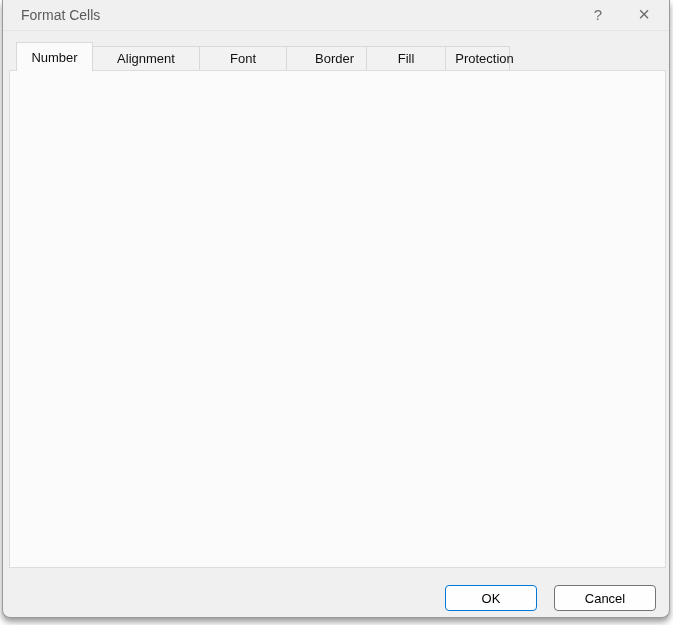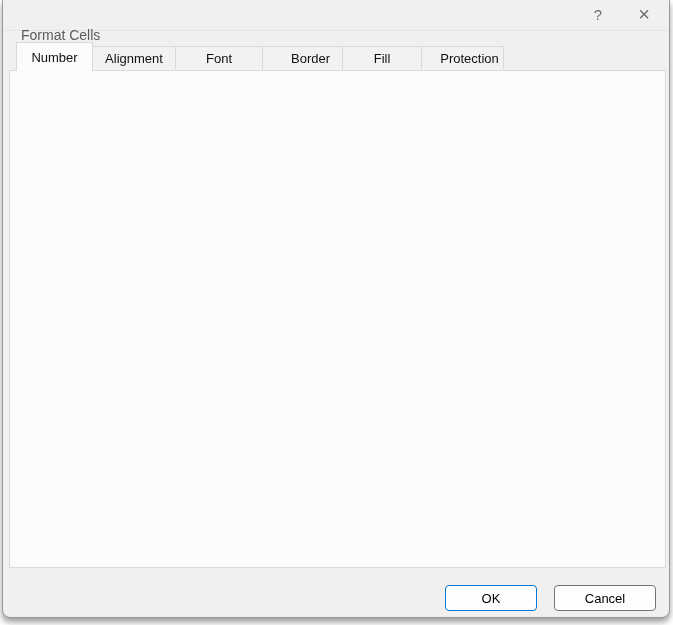--- a/index.html
+++ b/index.html
@@ -7,38 +7,38 @@
               font-family:"Liberation Sans", sans-serif; color:#1a1a1a; }
 
   .dialog { position:absolute; left:2px; top:0; width:668px; height:618px;
             background:#f0f0f0; border:1px solid #9a9a9a; border-top:none;
             border-radius:0 0 8px 8px;
             box-shadow:0 4px 6px rgba(0,0,0,.4); }
 
   
   .titlebar { position:absolute; left:0; top:0; width:100%; height:31px;
               border-bottom:1px solid #e4e4e4; }
-  .title { position:absolute; left:18px; top:7px; font-size:14px; color:#5b5b5b;margin-top:20px; }
+  .title { position:absolute; left:18px; top:7px; font-size:14px; color:#5b5b5b; }
   .tb-btn { position:absolute; top:0; width:34px; height:31px; text-align:center;
             color:#6e6e6e; cursor:default; }
   .help-btn  { right:54px; font-size:15px; line-height:30px; }
   .close-btn { right:8px;  font-size:20px; line-height:28px; font-weight:300; }
 
   
   .tabstrip { position:absolute; left:13px; top:42px; height:29px;
               display:flex; align-items:flex-end; z-index:3; }
   .tab { height:24px; margin-bottom:1px; background:#f2f2f2;
          border:1px solid #d9d9d9; border-bottom:none; margin-left:-1px;
          display:flex; align-items:center; justify-content:center;
          font-size:13px; color:#111; }
   .tab.active { height:29px; margin-bottom:0; margin-left:0; background:#fbfbfb;
                 position:relative; z-index:4; }
-  .tab:nth-child(1){width:77px;} .tab:nth-child(2){width:84px;}
+  .tab:nth-child(1){width:77px;} .tab:nth-child(2){width:108px;}
   .tab:nth-child(3){width:88px;margin-top:37px;} .tab:nth-child(4){width:81px;padding-left:16px;}
-  .tab:nth-child(5){width:80px;} .tab:nth-child(6){width:83px;padding-left:14px;}
+  .tab:nth-child(5){width:80px;} .tab:nth-child(6){width:65px;padding-left:14px;}
 
   
   .panel { position:absolute; left:6px; top:70px; width:657px; height:498px;
            background:#fbfbfb; border:1px solid #dcdcdc; z-index:1; }
 
   .field-label { position:absolute; font-size:13px; color:#000; }
   .field-label u { text-decoration:underline; }
 
   
   .cat-label { left:20px; top:83px; }

